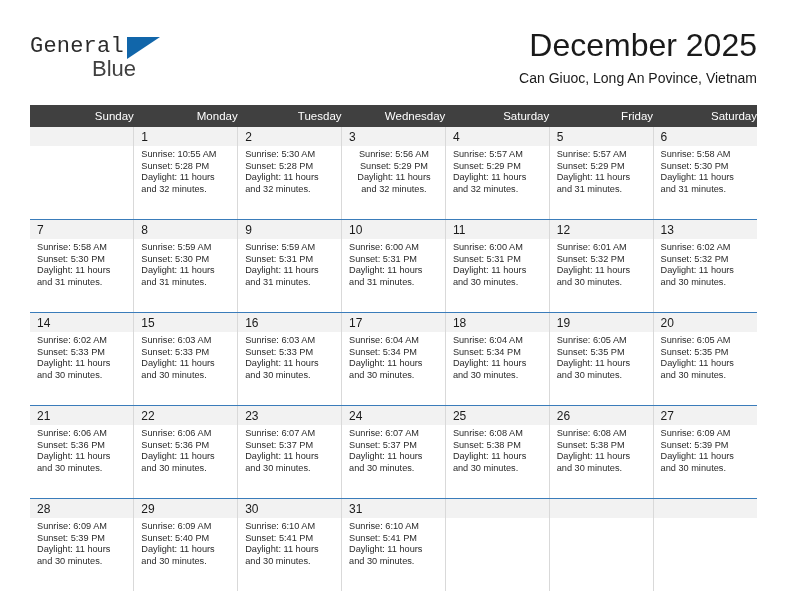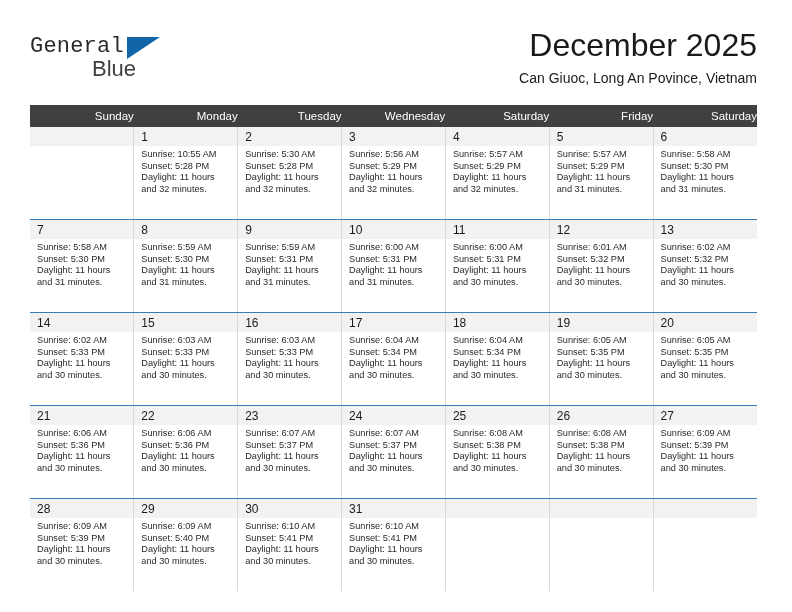--- a/index.html
+++ b/index.html
@@ -196,21 +196,21 @@
             <td>6</td>
           </tr>
           <tr class="detailrow">
             <td></td>
             <td style="white-space: normal;">Sunrise: 10:55 AM
 Sunset: 5:28 PM
 Daylight: 11 hours and 32 minutes.</td>
             <td style="white-space: normal;">Sunrise: 5:30 AM
 Sunset: 5:28 PM
 Daylight: 11 hours and 32 minutes.</td>
-            <td style="white-space: normal;">Sunrise: 5:56 AM
+            <td style="white-space: normal; text-align: center;">Sunrise: 5:56 AM
 Sunset: 5:29 PM
 Daylight: 11 hours and 32 minutes.</td>
             <td style="white-space: normal;">Sunrise: 5:57 AM
 Sunset: 5:29 PM
 Daylight: 11 hours and 32 minutes.</td>
             <td style="white-space: normal;">Sunrise: 5:57 AM
 Sunset: 5:29 PM
 Daylight: 11 hours and 31 minutes.</td>
             <td style="white-space: normal;">Sunrise: 5:58 AM
 Sunset: 5:30 PM

